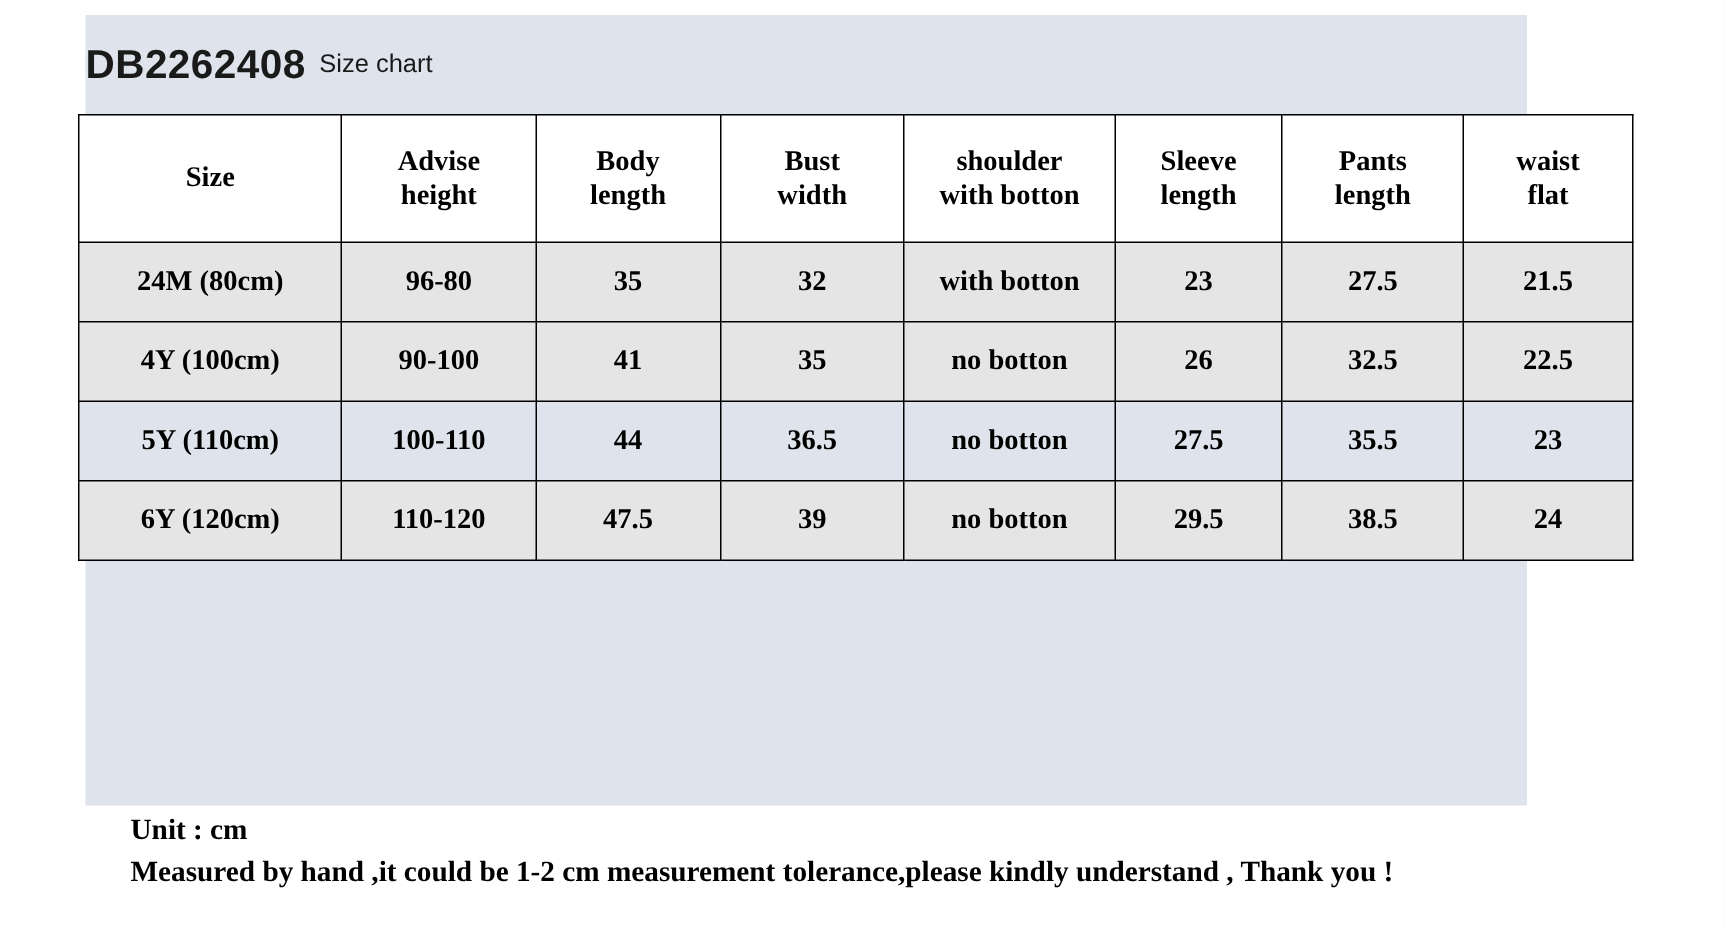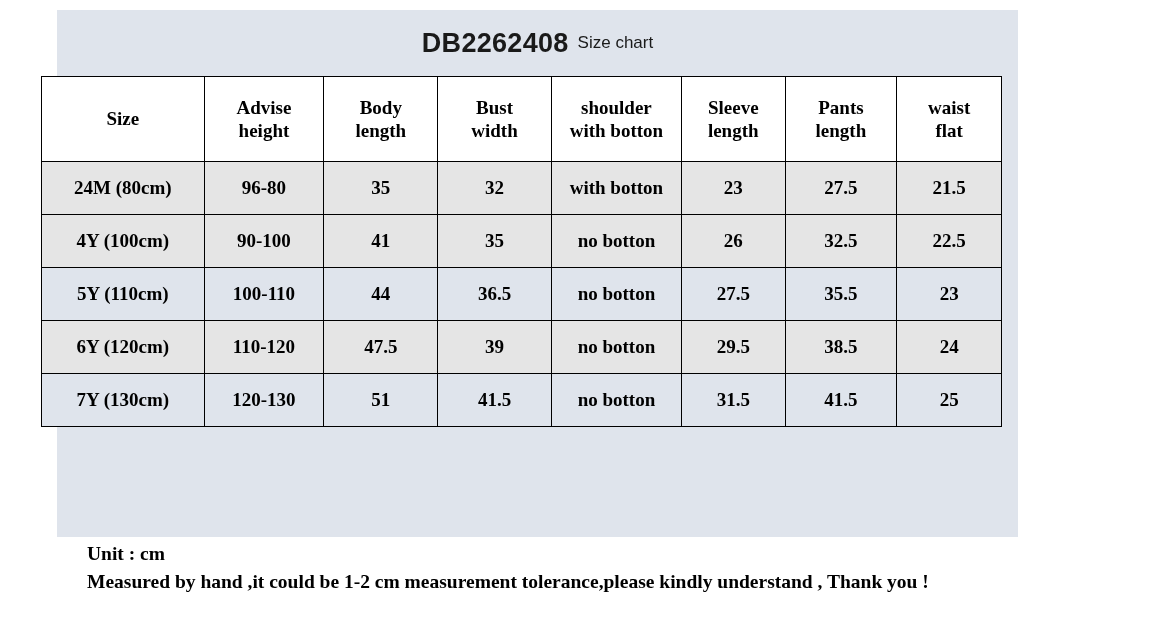--- a/index.html
+++ b/index.html
@@ -29,42 +29,42 @@
     background: #dfe4ec;
   }
   #title-bar {
     position: absolute;
     left: 57px;
     top: 10px;
     width: 961px;
     height: 66px;
     display: flex;
     align-items: center;
-    justify-content: center;
+    justify-content: flex-start;
     background: #dfe4ec;
     border-radius: 29px;
   }
   #title-code {
     font-family: "Liberation Sans", sans-serif;
     font-weight: bold;
     font-size: 27px;
     color: #1a1a1a;
     letter-spacing: 0.3px;
   }
   #title-sub {
     font-family: "Liberation Sans", sans-serif;
     font-size: 17px;
     color: #1a1a1a;
     margin-left: 9px;
   }
   table.size-chart {
     position: absolute;
-    left: 41px;
+    left: 52px;
     top: 76px;
-    width: 961px;
+    width: 1037px;
     border-collapse: collapse;
     table-layout: fixed;
     padding-left: 33px;
   }
   table.size-chart th,
   table.size-chart td {
     border: 1px solid #000000;
     text-align: center;
     vertical-align: middle;
     font-family: "Liberation Serif", serif;
@@ -204,30 +204,20 @@
       <tr class="row-white">
         <td>6Y (120cm)</td>
         <td>110-120</td>
         <td>47.5</td>
         <td>39</td>
         <td>no botton</td>
         <td>29.5</td>
         <td>38.5</td>
         <td>24</td>
       </tr>
-      <tr class="row-blue">
-        <td>7Y (130cm)</td>
-        <td>120-130</td>
-        <td>51</td>
-        <td>41.5</td>
-        <td>no botton</td>
-        <td>31.5</td>
-        <td>41.5</td>
-        <td>25</td>
-      </tr>
     </tbody>
   </table>
 
   <div id="notes">
     <div class="note">Unit : cm</div>
     <div class="note">Measured by hand ,it could be 1-2 cm measurement tolerance,please kindly understand , Thank you !</div>
   </div>
 
 </div>
 

